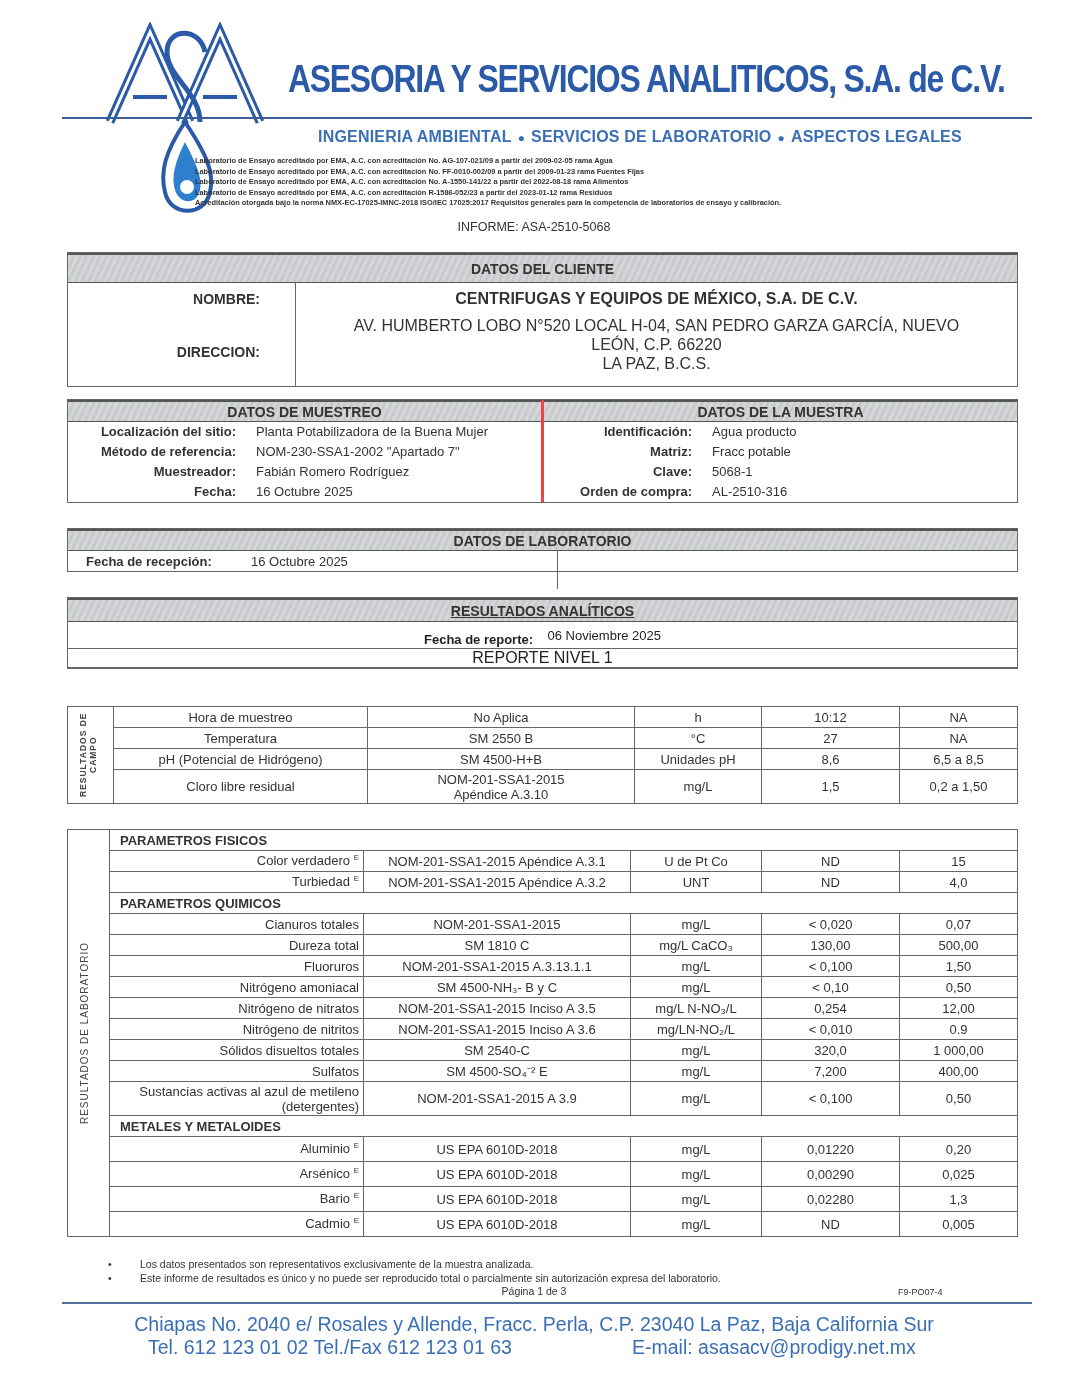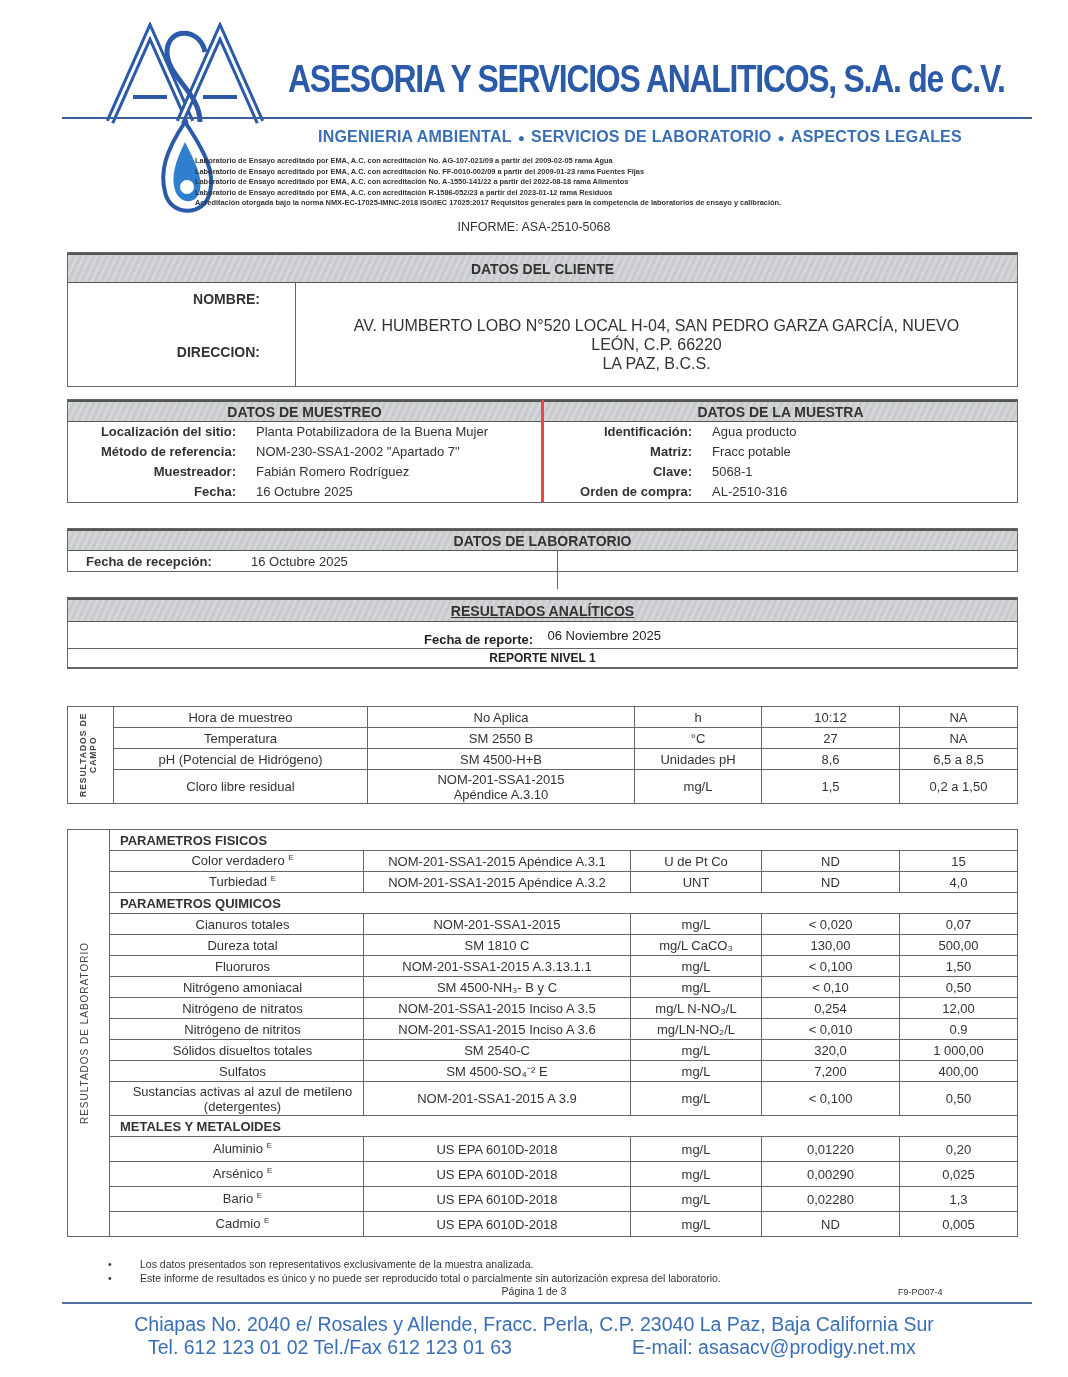--- a/index.html
+++ b/index.html
@@ -54,34 +54,34 @@
 
   
   .lab { left: 67px; top: 528px; width: 951px; height: 44px; }
   .lab .bar { height: 22px; line-height: 20px; }
   .lab .row { display: flex; height: 38px; line-height: 21px; font-size: 13px; color: #333; }
 
   
   .res { left: 67px; top: 597px; width: 951px; }
   .res .bar { height: 24px; line-height: 22px; text-decoration: underline; }
   .res .fecha { height: 27px; border-bottom: 1px solid #666; text-align: center; font-size: 13px; padding-top: 6px; }
-  .res .nivel { height: 19px; line-height: 18px; text-align: center; font-weight: bold; font-size: 12px; border-bottom: 1px solid #666; }
+  .res .nivel { height: 19px; line-height: 18px; text-align: center; font-weight: normal; font-size: 16px; border-bottom: 1px solid #666; }
   table { border-collapse: collapse; width: 100%; table-layout: fixed; }
   td { border: 1px solid #666; font-size: 13px; color: #333; text-align: center; padding: 0 4px; }
   .hdr td { font-weight: bold; height: 21px; }
 
   .campo { left: 67px; top: 706px; width: 951px; }
   .campo td { height: 21px; }
   .vert {
     writing-mode: vertical-rl; transform: rotate(180deg); font-size: 8.5px; font-weight: bold;
     letter-spacing: 1px; color: #444; text-align: center;
   }
   .labres { left: 67px; top: 829px; width: 951px; }
   .labres td { height: 21px; }
-  .labres td.p { text-align: center; padding-left: 16px; }
+  .labres td.p { text-align: right; padding-left: 16px; }
   .labres td.sect { text-align: left; font-weight: bold; padding-left: 10px; border-right: 1px solid #666; }
   sup { font-size: 8px; }
 
   .notes { left: 108px; top: 1257px; font-size: 10.5px; color: #333; line-height: 14px; }
   .notes li { list-style: none; padding-left: 32px; position: relative; }
   .notes li::before { content: "•"; position: absolute; left: 0; }
   .pagina { left: 0; top: 1285px; width: 1068px; text-align: center; font-size: 10.5px; color: #333; }
   .code { left: 898px; top: 1287px; font-size: 9px; color: #333; }
   .hr-foot { left: 62px; top: 1302px; width: 970px; height: 2px; background: #5070a0; }
   .foot1 { left: 0; top: 1313px; width: 1068px; text-align: center; font-size: 19.5px; color: #3a6fb5; }
@@ -116,20 +116,21 @@
   <div>Laboratorio de Ensayo acreditado por EMA, A.C. con acreditación No. A-1550-141/22 a partir del 2022-08-18 rama Alimentos</div>
   <div>Laboratorio de Ensayo acreditado por EMA, A.C. con acreditación R-1586-052/23 a partir del 2023-01-12 rama Residuos</div>
   <div>Acreditación otorgada bajo la norma NMX-EC-17025-IMNC-2018 ISO/IEC 17025:2017 Requisitos generales para la competencia de laboratorios de ensayo y calibración.</div>
 </div>
 <div class="abs informe">INFORME: ASA-2510-5068</div>
 
 <div class="abs client box">
   <div class="bar">DATOS DEL CLIENTE</div>
   <div class="row" style="height:32px;">
     <div class="lbl" style="line-height:32px;">NOMBRE:</div>
+    <div class="val" style="line-height:32px;font-weight:bold;">CENTRIFUGAS Y EQUIPOS DE MÉXICO, S.A. DE C.V.</div>
   </div>
   <div class="row" style="height:71px;">
     <div class="lbl" style="padding-top:29px;">DIRECCION:</div>
     <div class="val" style="line-height:19px;padding-top:1px;">
       <div>AV. HUMBERTO LOBO N°520 LOCAL H-04, SAN PEDRO GARZA GARCÍA, NUEVO</div>
       <div>LEÓN, C.P. 66220</div>
       <div>LA PAZ, B.C.S.</div>
     </div>
   </div>
 </div>

